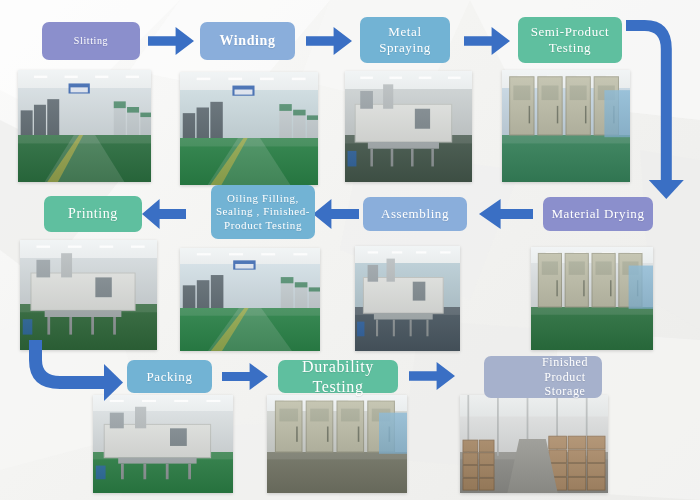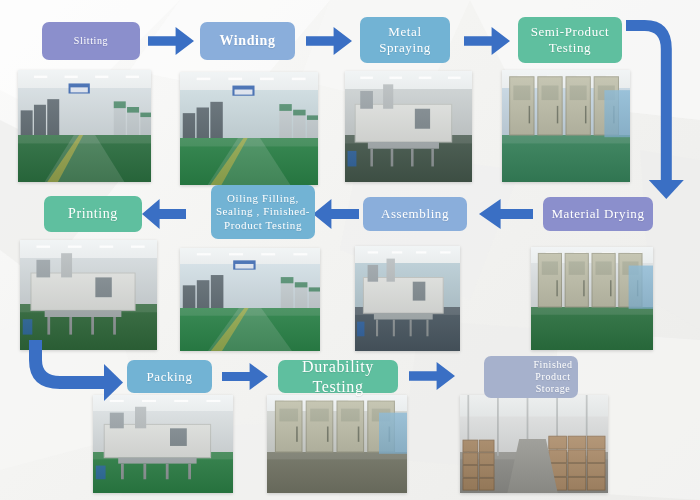--- a/index.html
+++ b/index.html
@@ -482,19 +482,19 @@
       </div>
       <div class="node" style="left: 44px; top: 196px; width: 98px; height: 36px; background: rgb(95, 191, 159); font-size: 14px;">
         <span style="white-space: pre-line;">Printing</span>
       </div>
       <div class="node" style="left: 127px; top: 360px; width: 85px; height: 33px; background: rgb(114, 179, 212); font-size: 13px; justify-content: center;">
         <span style="white-space: pre-line;">Packing</span>
       </div>
       <div class="node" style="left: 278px; top: 360px; width: 120px; height: 33px; background: rgb(95, 191, 159); font-size: 16px;">
         <span style="white-space: pre-line;">Durability Testing</span>
       </div>
-      <div class="node" style="left: 484px; top: 356px; width: 94px; height: 42px; background: rgb(166, 177, 204); font-size: 10px; padding-left: 48px;">
+      <div class="node" style="left: 484px; top: 356px; width: 118px; height: 42px; background: rgb(166, 177, 204); font-size: 12px; padding-left: 48px;">
         <span style="white-space: pre-line;">Finished Product
 Storage</span>
       </div>
     </div>
 
 </div>
 
 </body></html>

